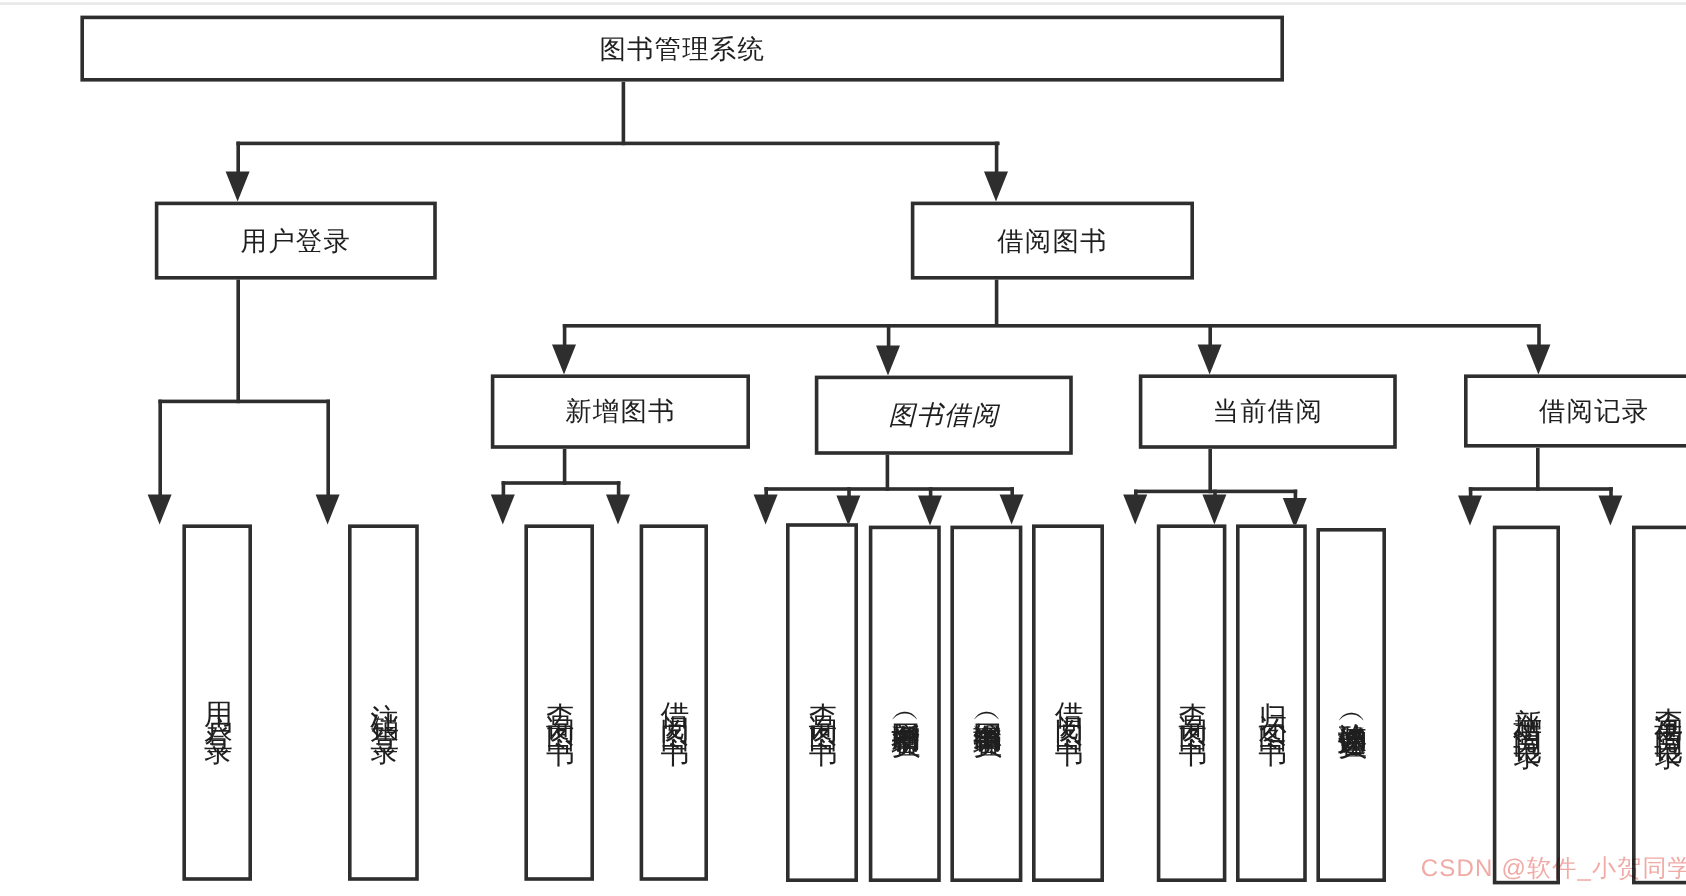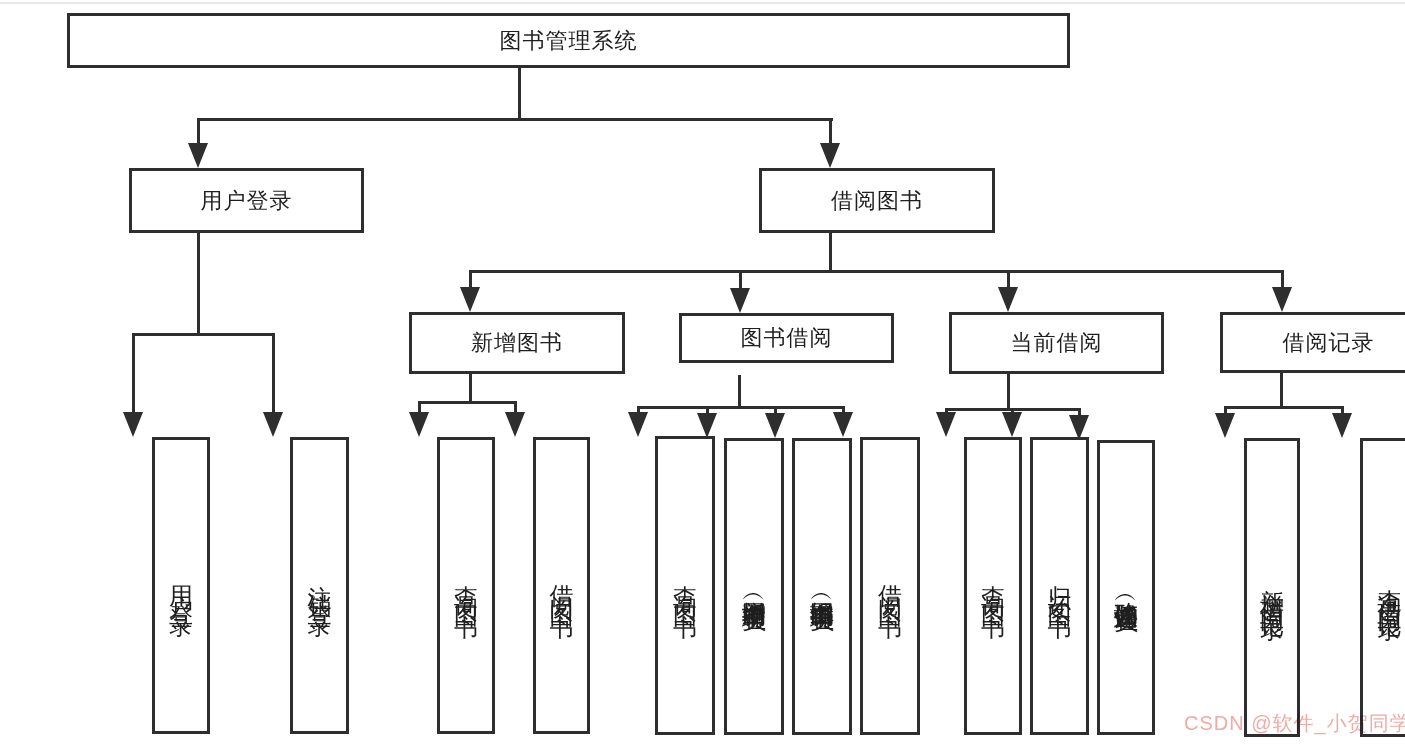--- a/index.html
+++ b/index.html
@@ -42,21 +42,21 @@
   <div class="edge-artifact"></div>
 
   <div class="box hbox" style="left:20px;top:13px;width:1003px;height:55px;">图书管理系统</div>
 
   <div class="box hbox" style="left:82px;top:168px;width:235px;height:65px;">用户登录</div>
 
   <div class="box hbox" style="left:712px;top:168px;width:236px;height:65px;">借阅图书</div>
 
   <div class="box hbox" style="left:362px;top:312px;width:216px;height:62px;">新增图书</div>
 
-  <div class="box hbox" style="left:632px;top:313px;width:215px;height:50px;">图书借阅</div>
+  <div class="box hbox" style="left:632px;top:313px;width:215px;height:66px;font-style:italic;">图书借阅</div>
 
   <div class="box hbox" style="left:902px;top:312px;width:215px;height:62px;">当前借阅</div>
 
   <div class="box hbox" style="left:1173px;top:312px;width:217px;height:61px;">借阅记录</div>
 
   <div class="box vbox v4" style="left:105px;top:437px;width:58px;height:297px;">用户登录</div>
   <div class="box vbox v4" style="left:243px;top:437px;width:59px;height:297px;">注销登录</div>
 
   <div class="box vbox v4" style="left:390px;top:437px;width:58px;height:297px;">查询图书</div>
   <div class="box vbox v4" style="left:486px;top:437px;width:57px;height:297px;">借阅图书</div>

